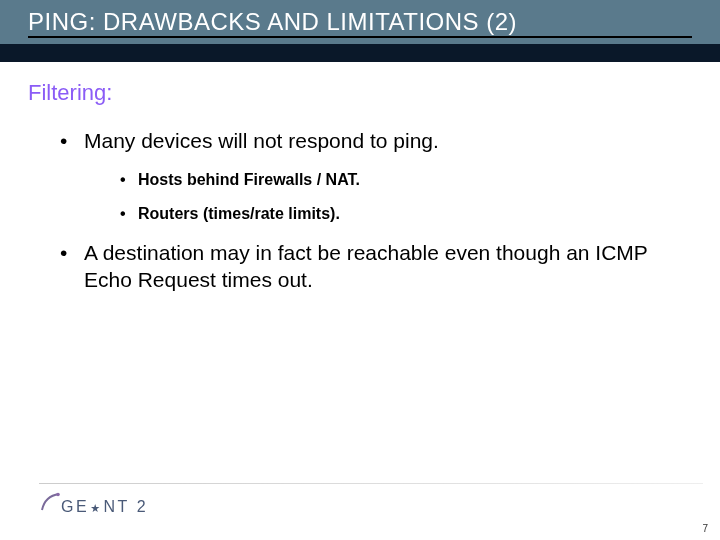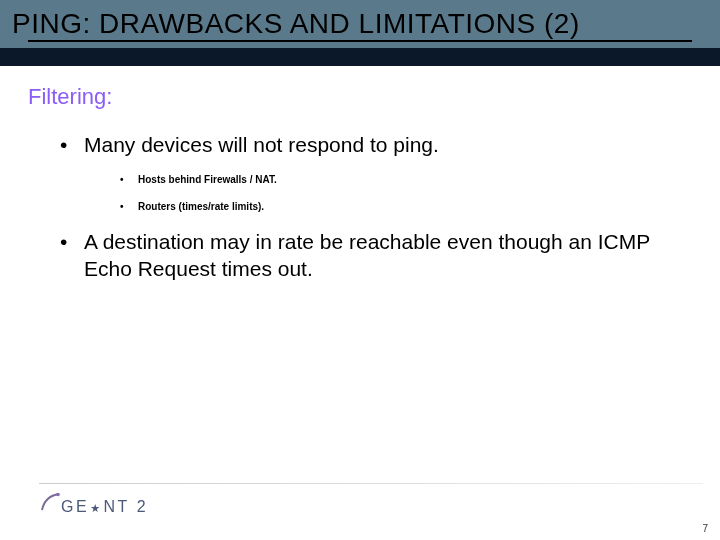--- a/index.html
+++ b/index.html
@@ -9,23 +9,23 @@
     font-family: Arial, Helvetica, sans-serif;
     background: #fff;
     position: relative;
     overflow: hidden;
   }
   .title-bar {
     background: #5a7a8c;
     padding: 8px 0 6px 0;
   }
   .title-text {
-    font-size: 28px;
-    color: #000000;
-    padding-left: 12px;
+    font-size: 24px;
+    color: #ffffff;
+    padding-left: 28px;
     letter-spacing: 0.5px;
   }
   .title-underline {
     height: 2px;
     background: #000;
     margin: 0 28px 0 28px;
   }
   .dark-bar {
     background: #0a1829;
     height: 18px;
@@ -56,21 +56,21 @@
     position: absolute;
     left: 0;
     top: 0;
   }
   ul.level2 {
     list-style: none;
     padding-left: 36px;
     margin-top: 16px;
   }
   ul.level2 > li {
-    font-size: 10px;
+    font-size: 16px;
     font-weight: bold;
     color: #000;
     margin-bottom: 14px;
     position: relative;
     padding-left: 18px;
   }
   ul.level2 > li::before {
     content: "•";
     position: absolute;
     left: 0;
@@ -135,21 +135,21 @@
 <div class="content">
   <div class="subtitle">Filtering:</div>
   <ul class="level1">
     <li>
       <span>Many devices will not respond to ping.</span>
       <ul class="level2">
         <li>Hosts behind Firewalls / NAT.</li>
         <li>Routers (times/rate limits).</li>
       </ul>
     </li>
-    <li>A destination may in rate be reachable even though an ICMP Echo Request times out.</li>
+    <li>A destination may in fact be reachable even though an ICMP Echo Request times out.</li>
   </ul>
 </div>
 
 <div class="footer">
   <div class="footer-line"></div>
   <div class="logo">
     <div class="logo-swoosh">
       <svg width="22" height="22" viewBox="0 0 22 22">
         <path d="M 3 18 Q 6 4 20 2" stroke="#7a6a9a" stroke-width="2" fill="none"></path>
         <circle cx="19" cy="2.5" r="1.8" fill="#8a6aa8"></circle>

